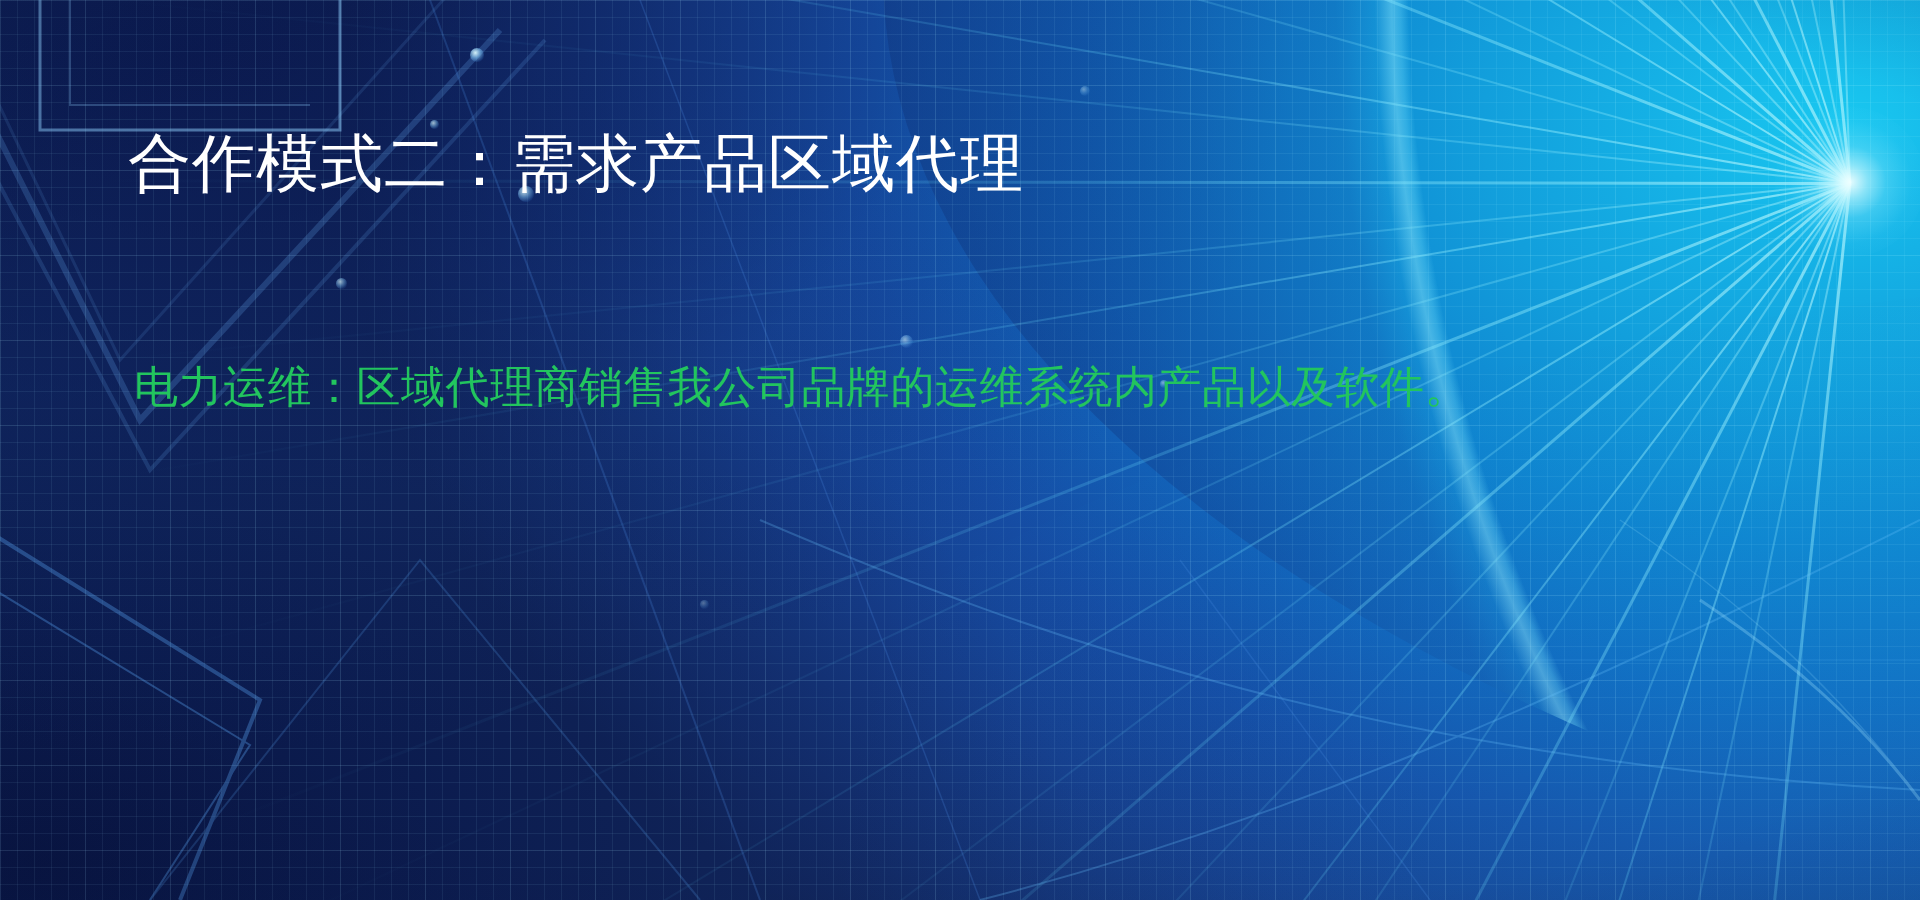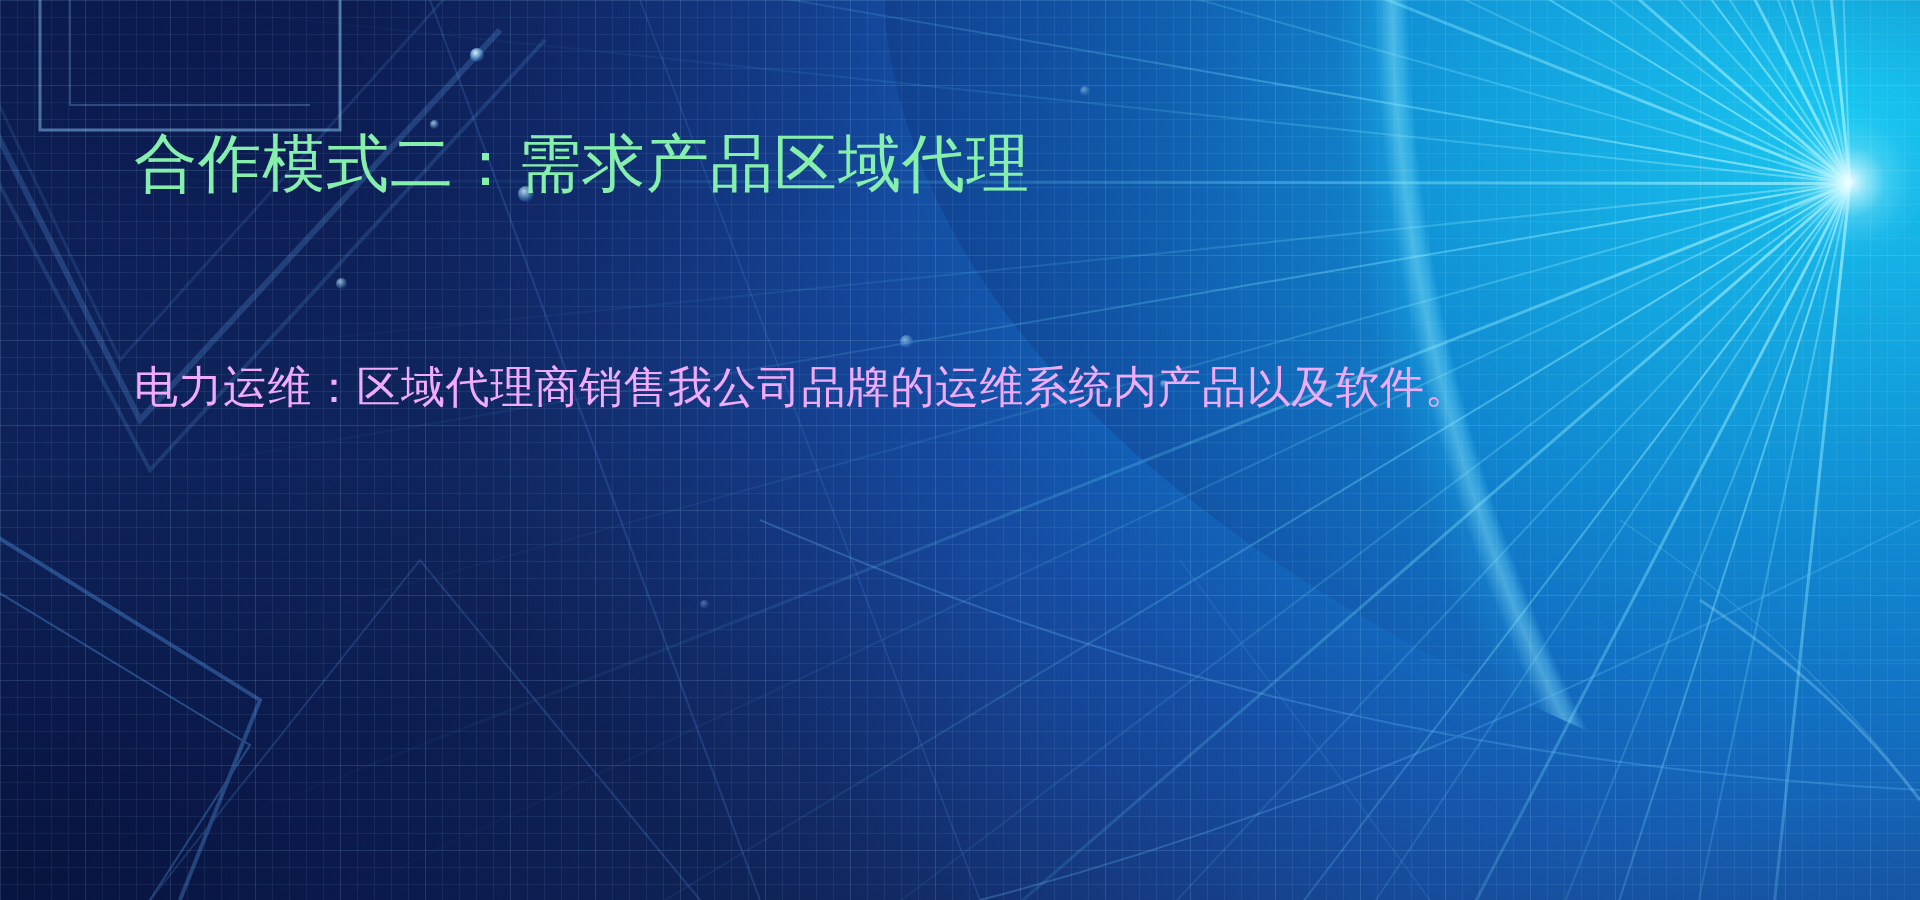--- a/index.html
+++ b/index.html
@@ -151,41 +151,41 @@
   }
 
   
   .content {
     position: absolute;
     inset: 0;
   }
 
   .slide-title {
     position: absolute;
-    left: 134px;
+    left: 128px;
     top: 128px;
     font-size: 63px;
     line-height: 1.12;
     letter-spacing: 1px;
-    color: #86efac;
+    color: #ffffff;
     white-space: nowrap;
     font-weight: 400;
   }
 
   .body-block {
     position: absolute;
     left: 134px;
     top: 358px;
     width: 1700px;
   }
   .body-line {
     font-size: 44px;
     line-height: 1.30;
     letter-spacing: .5px;
-    color: #f0abfc;
+    color: #22c55e;
     white-space: nowrap;
     margin-bottom: 24px;
     font-weight: 400;
   }
   .body-line:last-child { margin-bottom: 0; }
 </style>
 </head>
 <body>
 
 <div class="slide">

